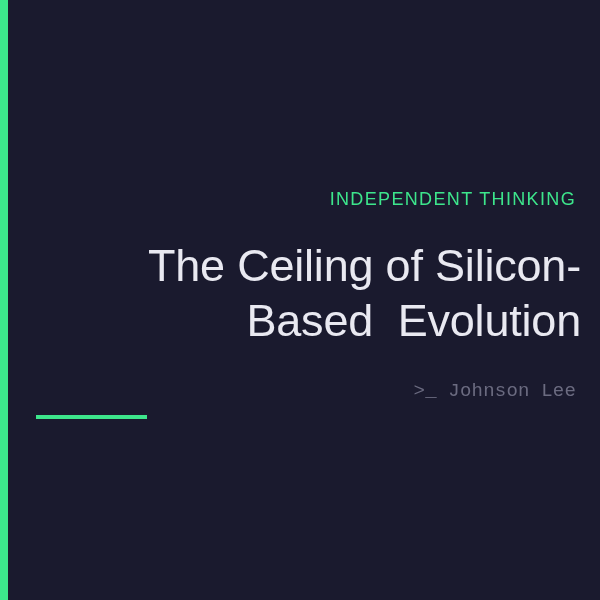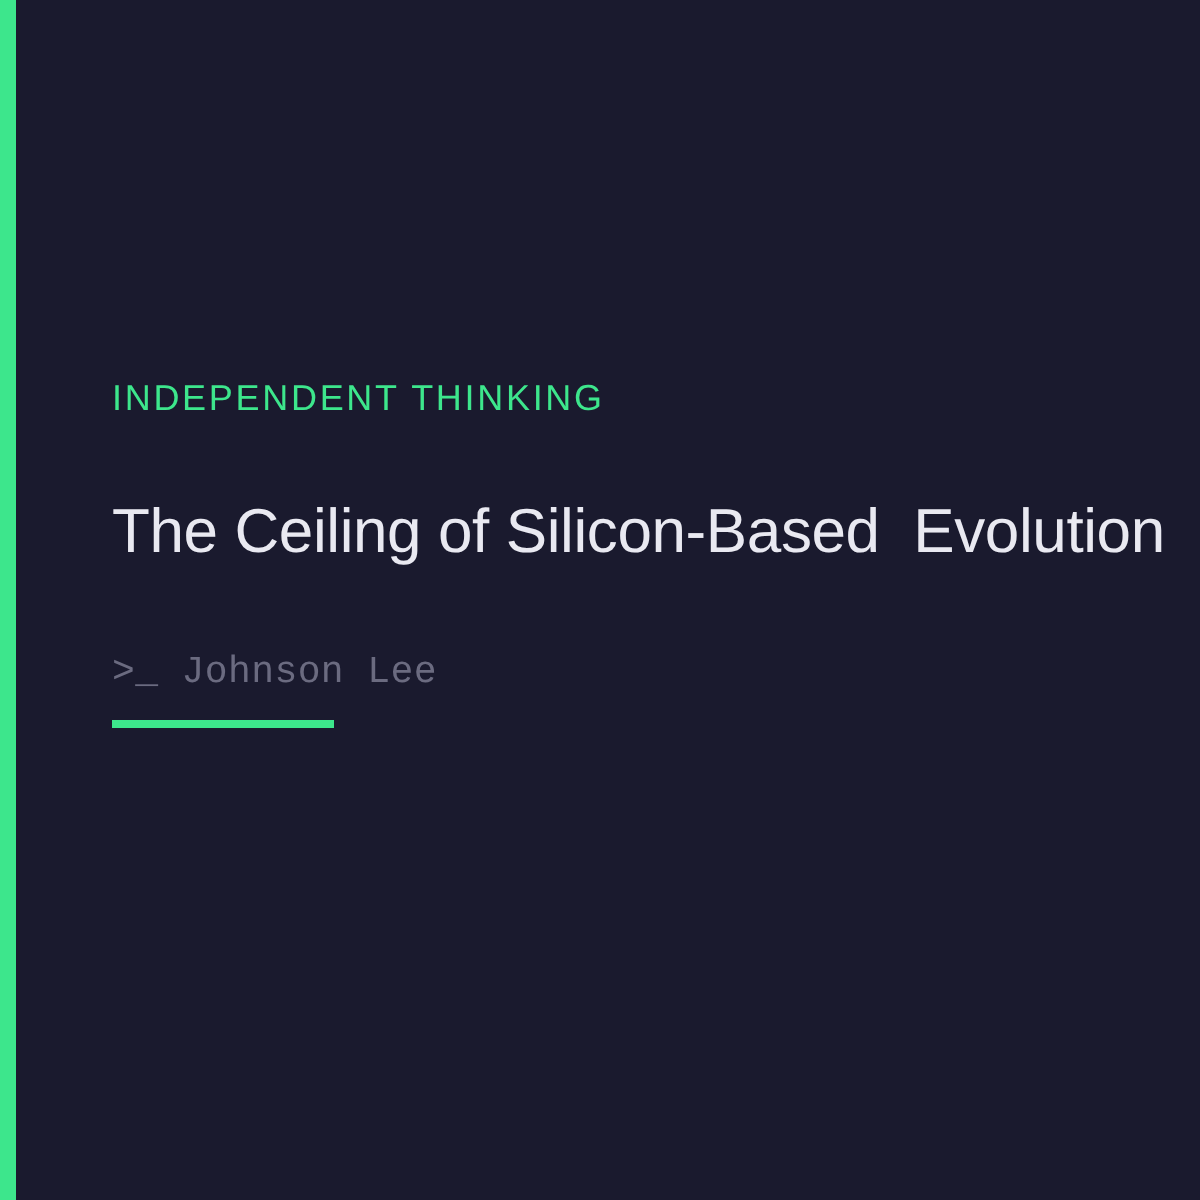--- a/index.html
+++ b/index.html
@@ -27,42 +27,43 @@
     position: absolute;
     left: 0;
     top: 0;
     width: 8px;
     height: 600px;
     background: #3de68c;
   }
 
   .content {
     position: absolute;
-    left: 56px;
+    left: 36px;
     top: 190px;
     width: 540px;
+    text-align: right;
   }
 
   .eyebrow {
     color: #3de68c;
     font-family: "Liberation Sans", sans-serif;
     font-size: 18px;
     font-weight: 400;
     letter-spacing: 1.35px;
     line-height: 1;
     margin: 0;
     white-space: nowrap;
   }
 
   .title {
     margin: 0;
     padding: 0;
     color: #e9e9f1;
     font-family: "Liberation Sans", sans-serif;
-    font-size: 31px;
+    font-size: 45px;
     font-weight: 300;
     line-height: 55px;
     letter-spacing: -0.2px;
     width: 545px;
     white-space: pre-wrap;
     margin-top: 30px;
   }
 
   .byline {
     margin: 0;

